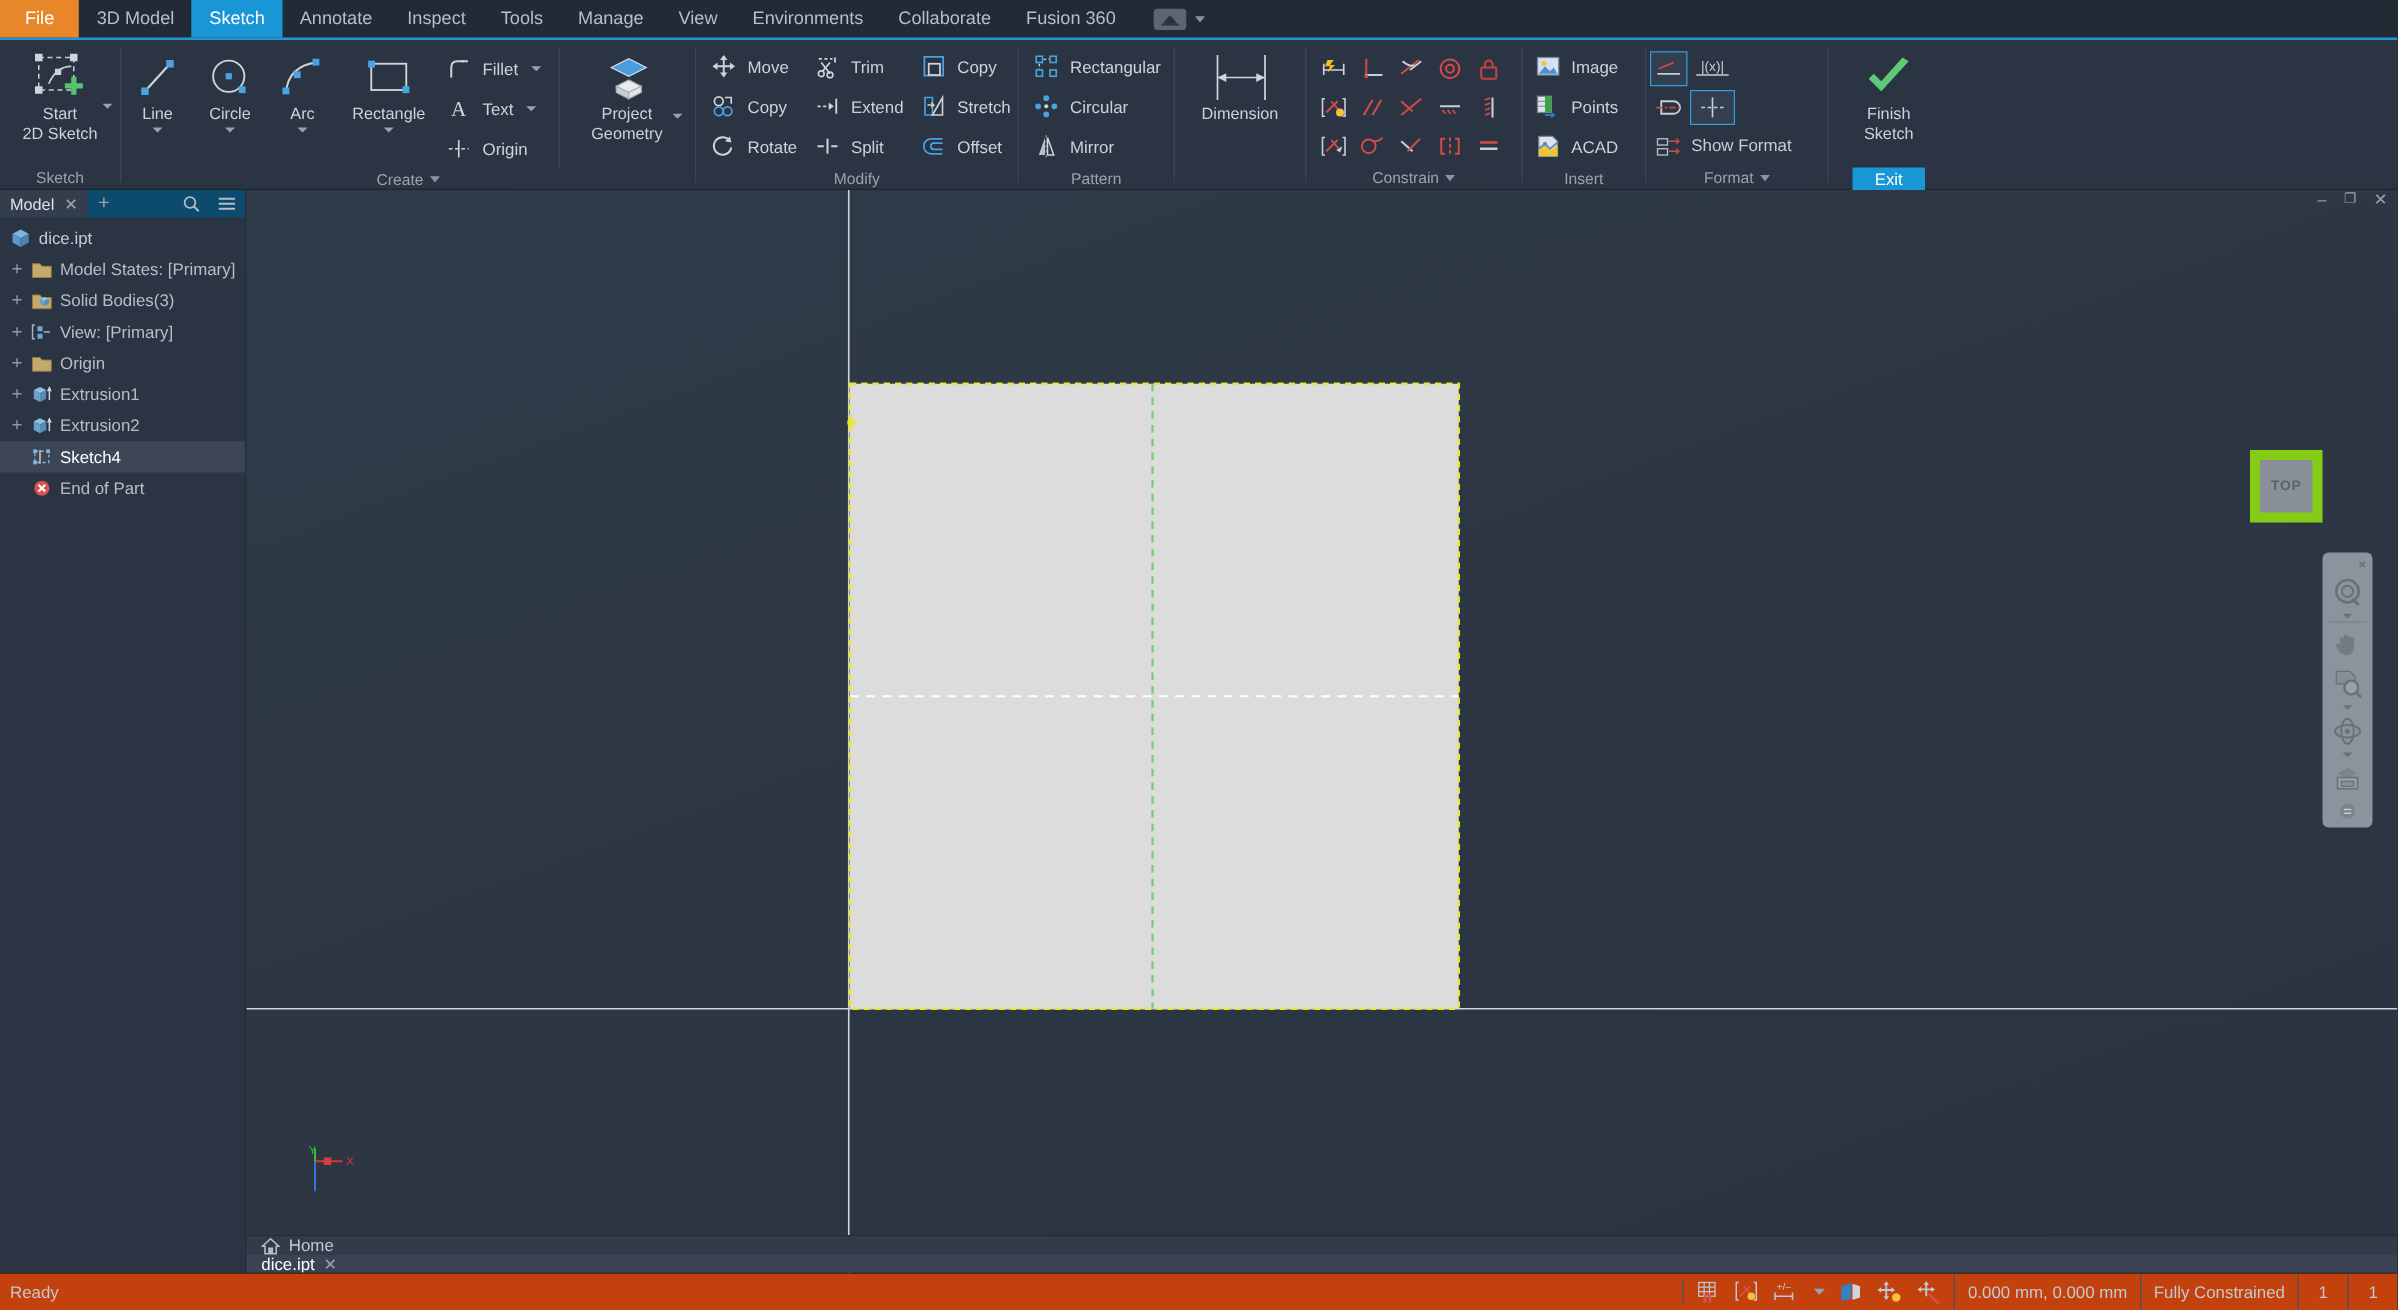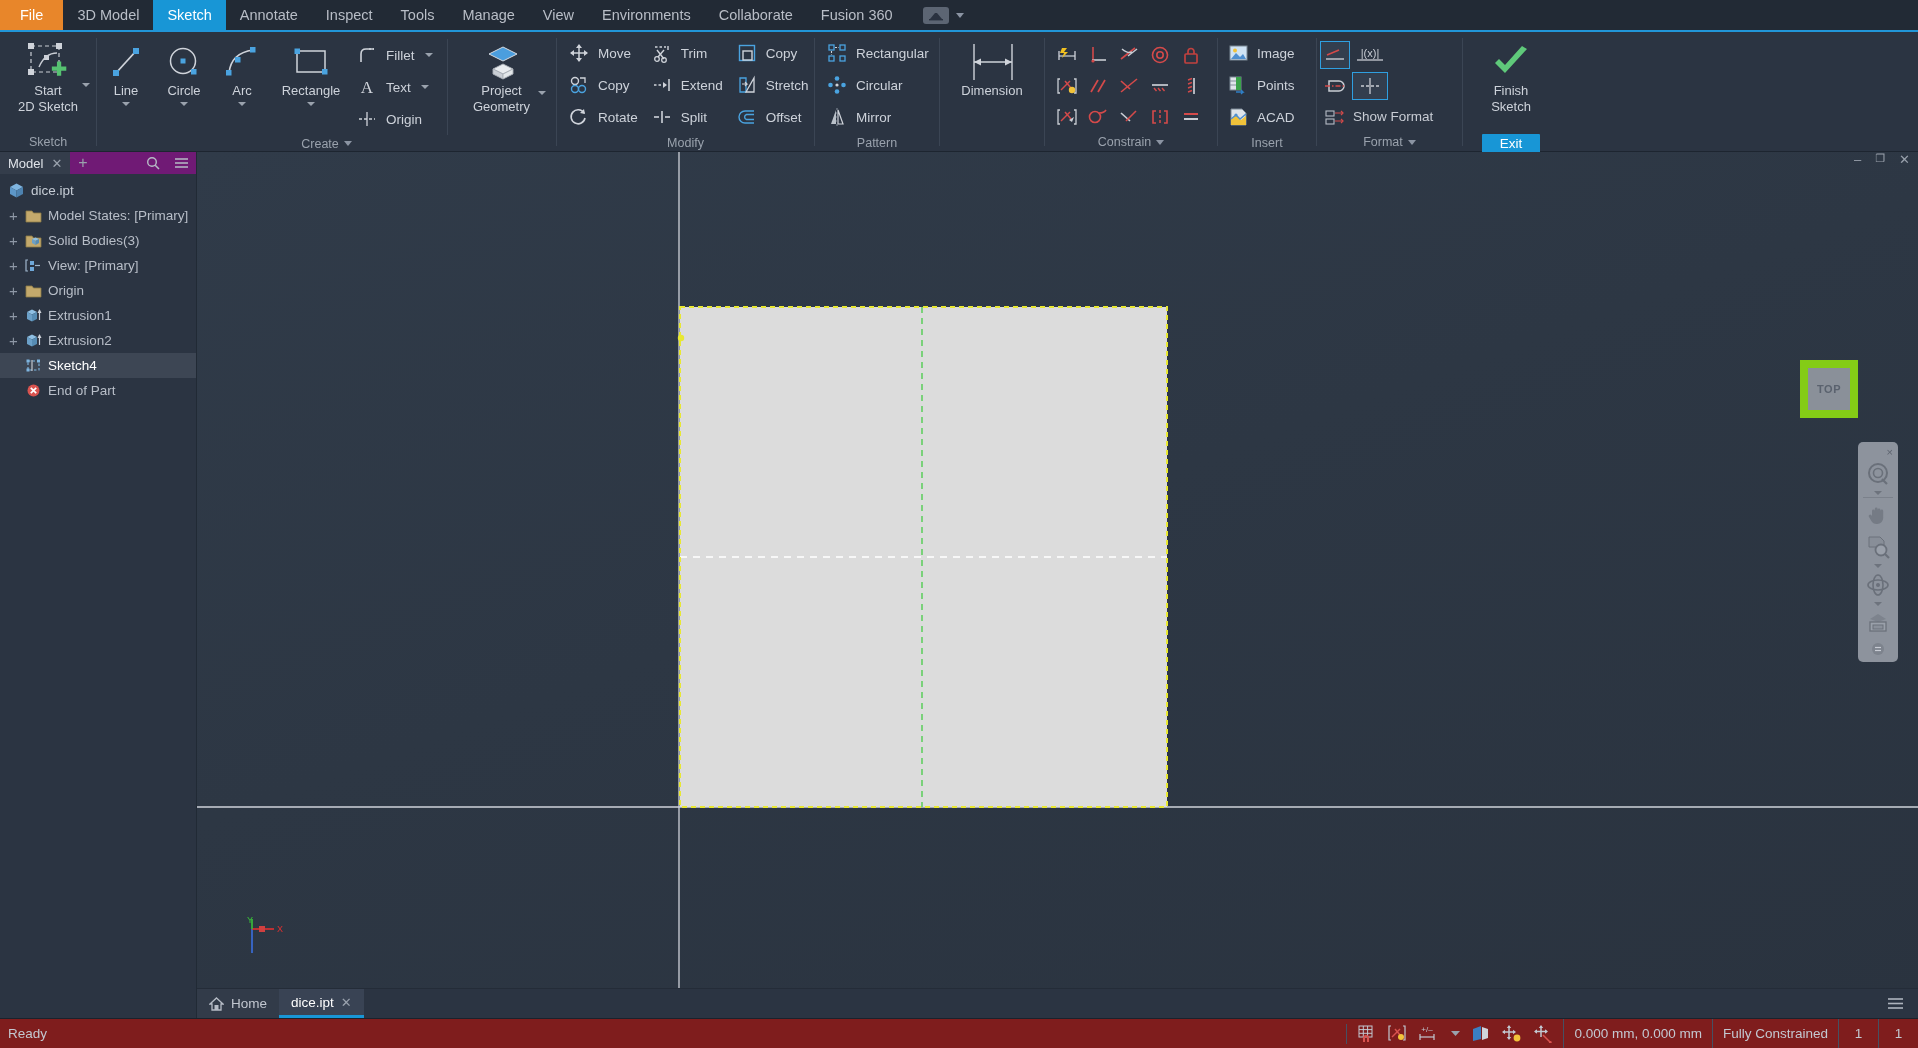--- a/index.html
+++ b/index.html
@@ -86,21 +86,21 @@
   }
 
   
   .main{ flex:1; display:flex; position:relative; overflow:hidden; }
 
   
   .browser{
     width:197px; flex:0 0 197px; background:#2b3442; display:flex; flex-direction:column;
     border-right:1px solid #212a35;
   }
-  .browser-tabs{ height:22px; display:flex; align-items:stretch; background:#701a75; }
+  .browser-tabs{ height:22px; display:flex; align-items:stretch; background:#0c4a6e; }
   .btab{
     display:flex;align-items:center;gap:8px;padding:0 8px;background:#343d4b;
     font-size:13px;color:#dfe3e9;
   }
   .btab .x{ font-size:13px;color:#9aa2ad; }
   .bplus{ display:flex;align-items:center;padding:0 8px;font-size:16px;color:#9aa2ad; }
   .btab-spacer{ flex:1; }
   .bicon{ display:flex;align-items:center;padding:0 7px;color:#b6bcc6; }
 
   .tree{ padding-top:4px; font-size:13.5px; }
@@ -149,21 +149,21 @@
   }
   .dtab{ display:flex;align-items:center;gap:7px;padding:0 12px;font-size:13.5px;color:#c2c7d0; }
   .dtab.home{ background:#323b49; }
   .dtab.cur{ background:#394354; color:#fff; border-bottom:3px solid #1896d6; }
   .dtab .x{ color:#99a1ad; font-size:13px;}
   .dt-spacer{ flex:1; }
   .dt-ham{ display:flex;align-items:center;padding:0 14px;color:#aeb4be; }
 
   
   .statusbar{
-    flex:0 0 30px; height:30px; background:#7f1d1d; display:flex; align-items:center;
+    flex:0 0 30px; height:30px; background:#c2410c; display:flex; align-items:center;
     font-size:13.5px; color:#c3c8d1; border-top:1px solid #1a222c;
   }
   .sb-ready{ padding-left:8px; }
   .sb-spacer{ flex:1; }
   .sb-icons{ display:flex; align-items:center; gap:10px; padding:0 10px;
              border-left:1px solid #465062; height:20px; }
   .sb-icons .si{ display:flex;align-items:center; }
   .sb-right{ display:flex; align-items:stretch; height:30px;border-radius:14px; }
   .sb-cell{
     display:flex;align-items:center;justify-content:center; padding:0 10px;
@@ -975,21 +975,21 @@
         <svg width="56" height="46" viewBox="0 0 56 46">
           <line x1="12" y1="16" x2="12" y2="40" stroke="#3a6fe0" stroke-width="1.6"></line>
           <line x1="12" y1="16" x2="34" y2="16" stroke="#e03030" stroke-width="1.6"></line>
           <line x1="12" y1="16" x2="12" y2="6" stroke="#39c139" stroke-width="1.6"></line>
           <rect x="19" y="13" width="6" height="6" fill="#d04040"></rect>
           <text x="7" y="10" font-size="9" fill="#39c139" font-family="Liberation Sans, sans-serif">Y</text>
           <text x="37" y="19" font-size="9" fill="#e03030" font-family="Liberation Sans, sans-serif">X</text>
         </svg>
       </div>
 
-      <div class="doctabs" style="left:0;">
+      <div class="doctabs" style="left:0;flex-direction:column;">
         <div class="dtab home">
           <span>
             <svg width="15" height="14" viewBox="0 0 15 14">
                 <path d="M7.5 1 L14 7 h-2 v6 h-9 V7 H1z" fill="none" stroke="#b6bcc6" stroke-width="1.3"></path>
                 <rect x="5.5" y="8" width="4" height="5" fill="#b6bcc6"></rect>
               </svg>
           </span>
           <span>Home</span>
         </div>
         <div class="dtab cur">

